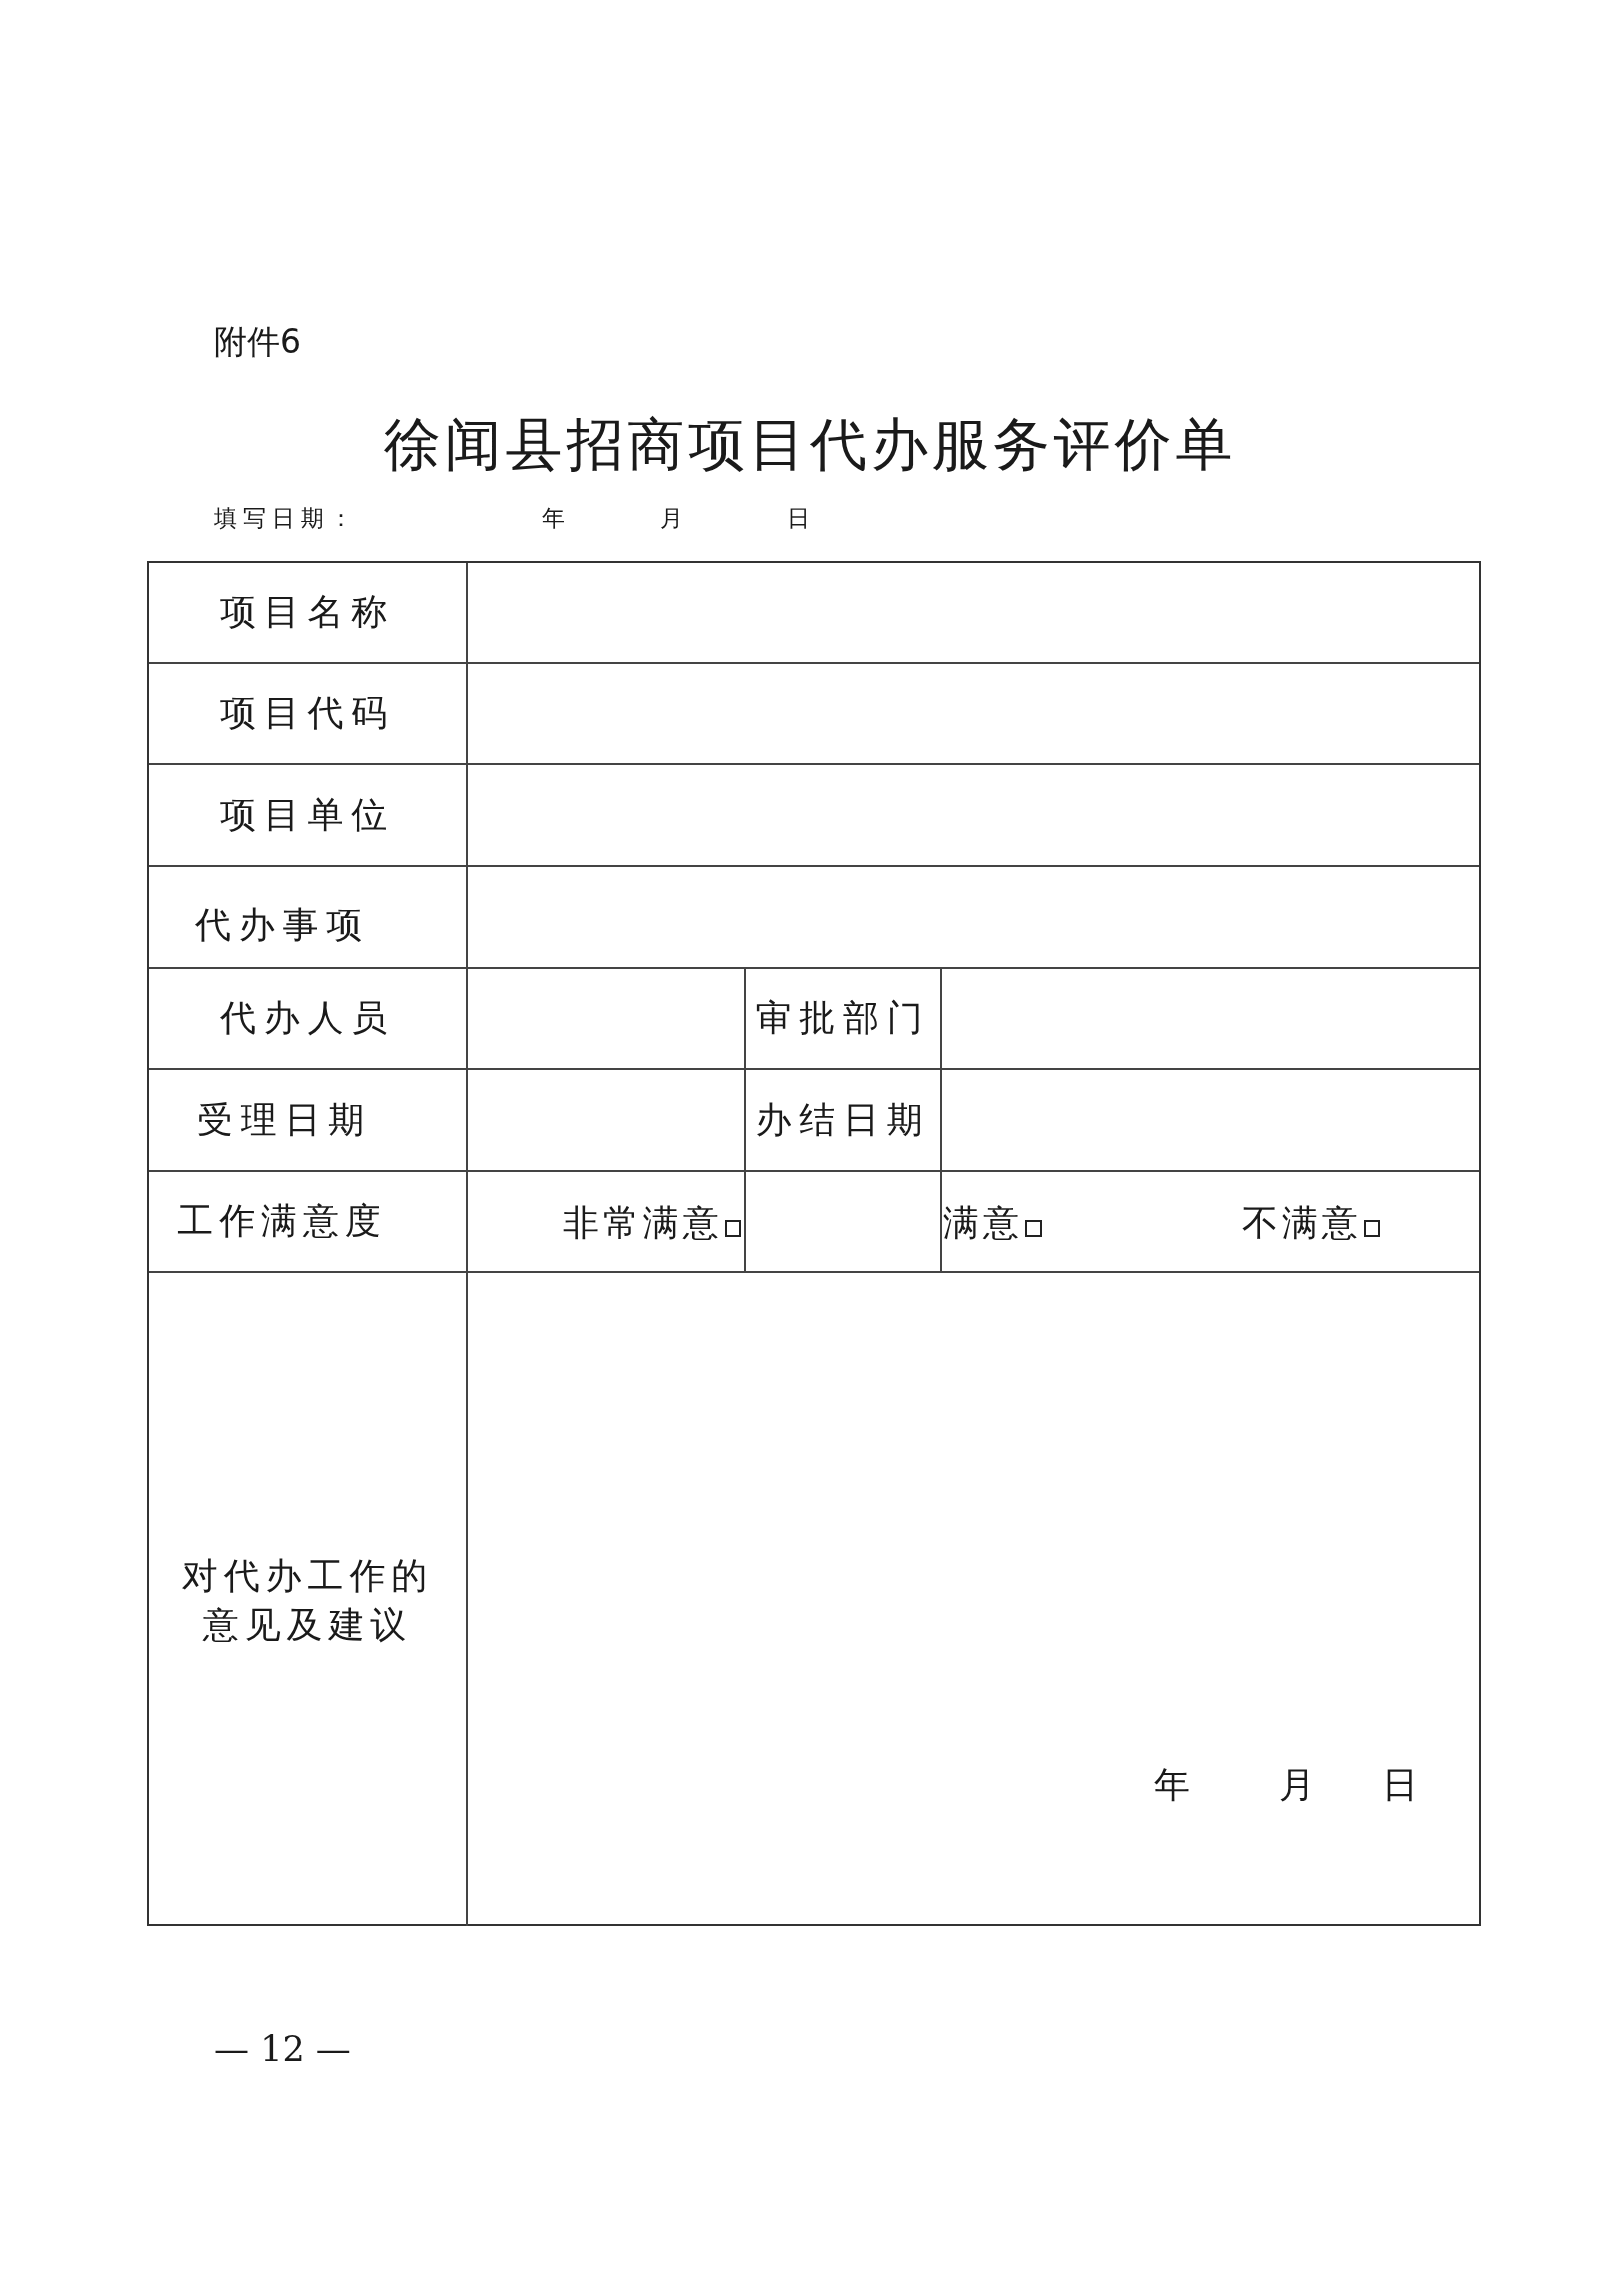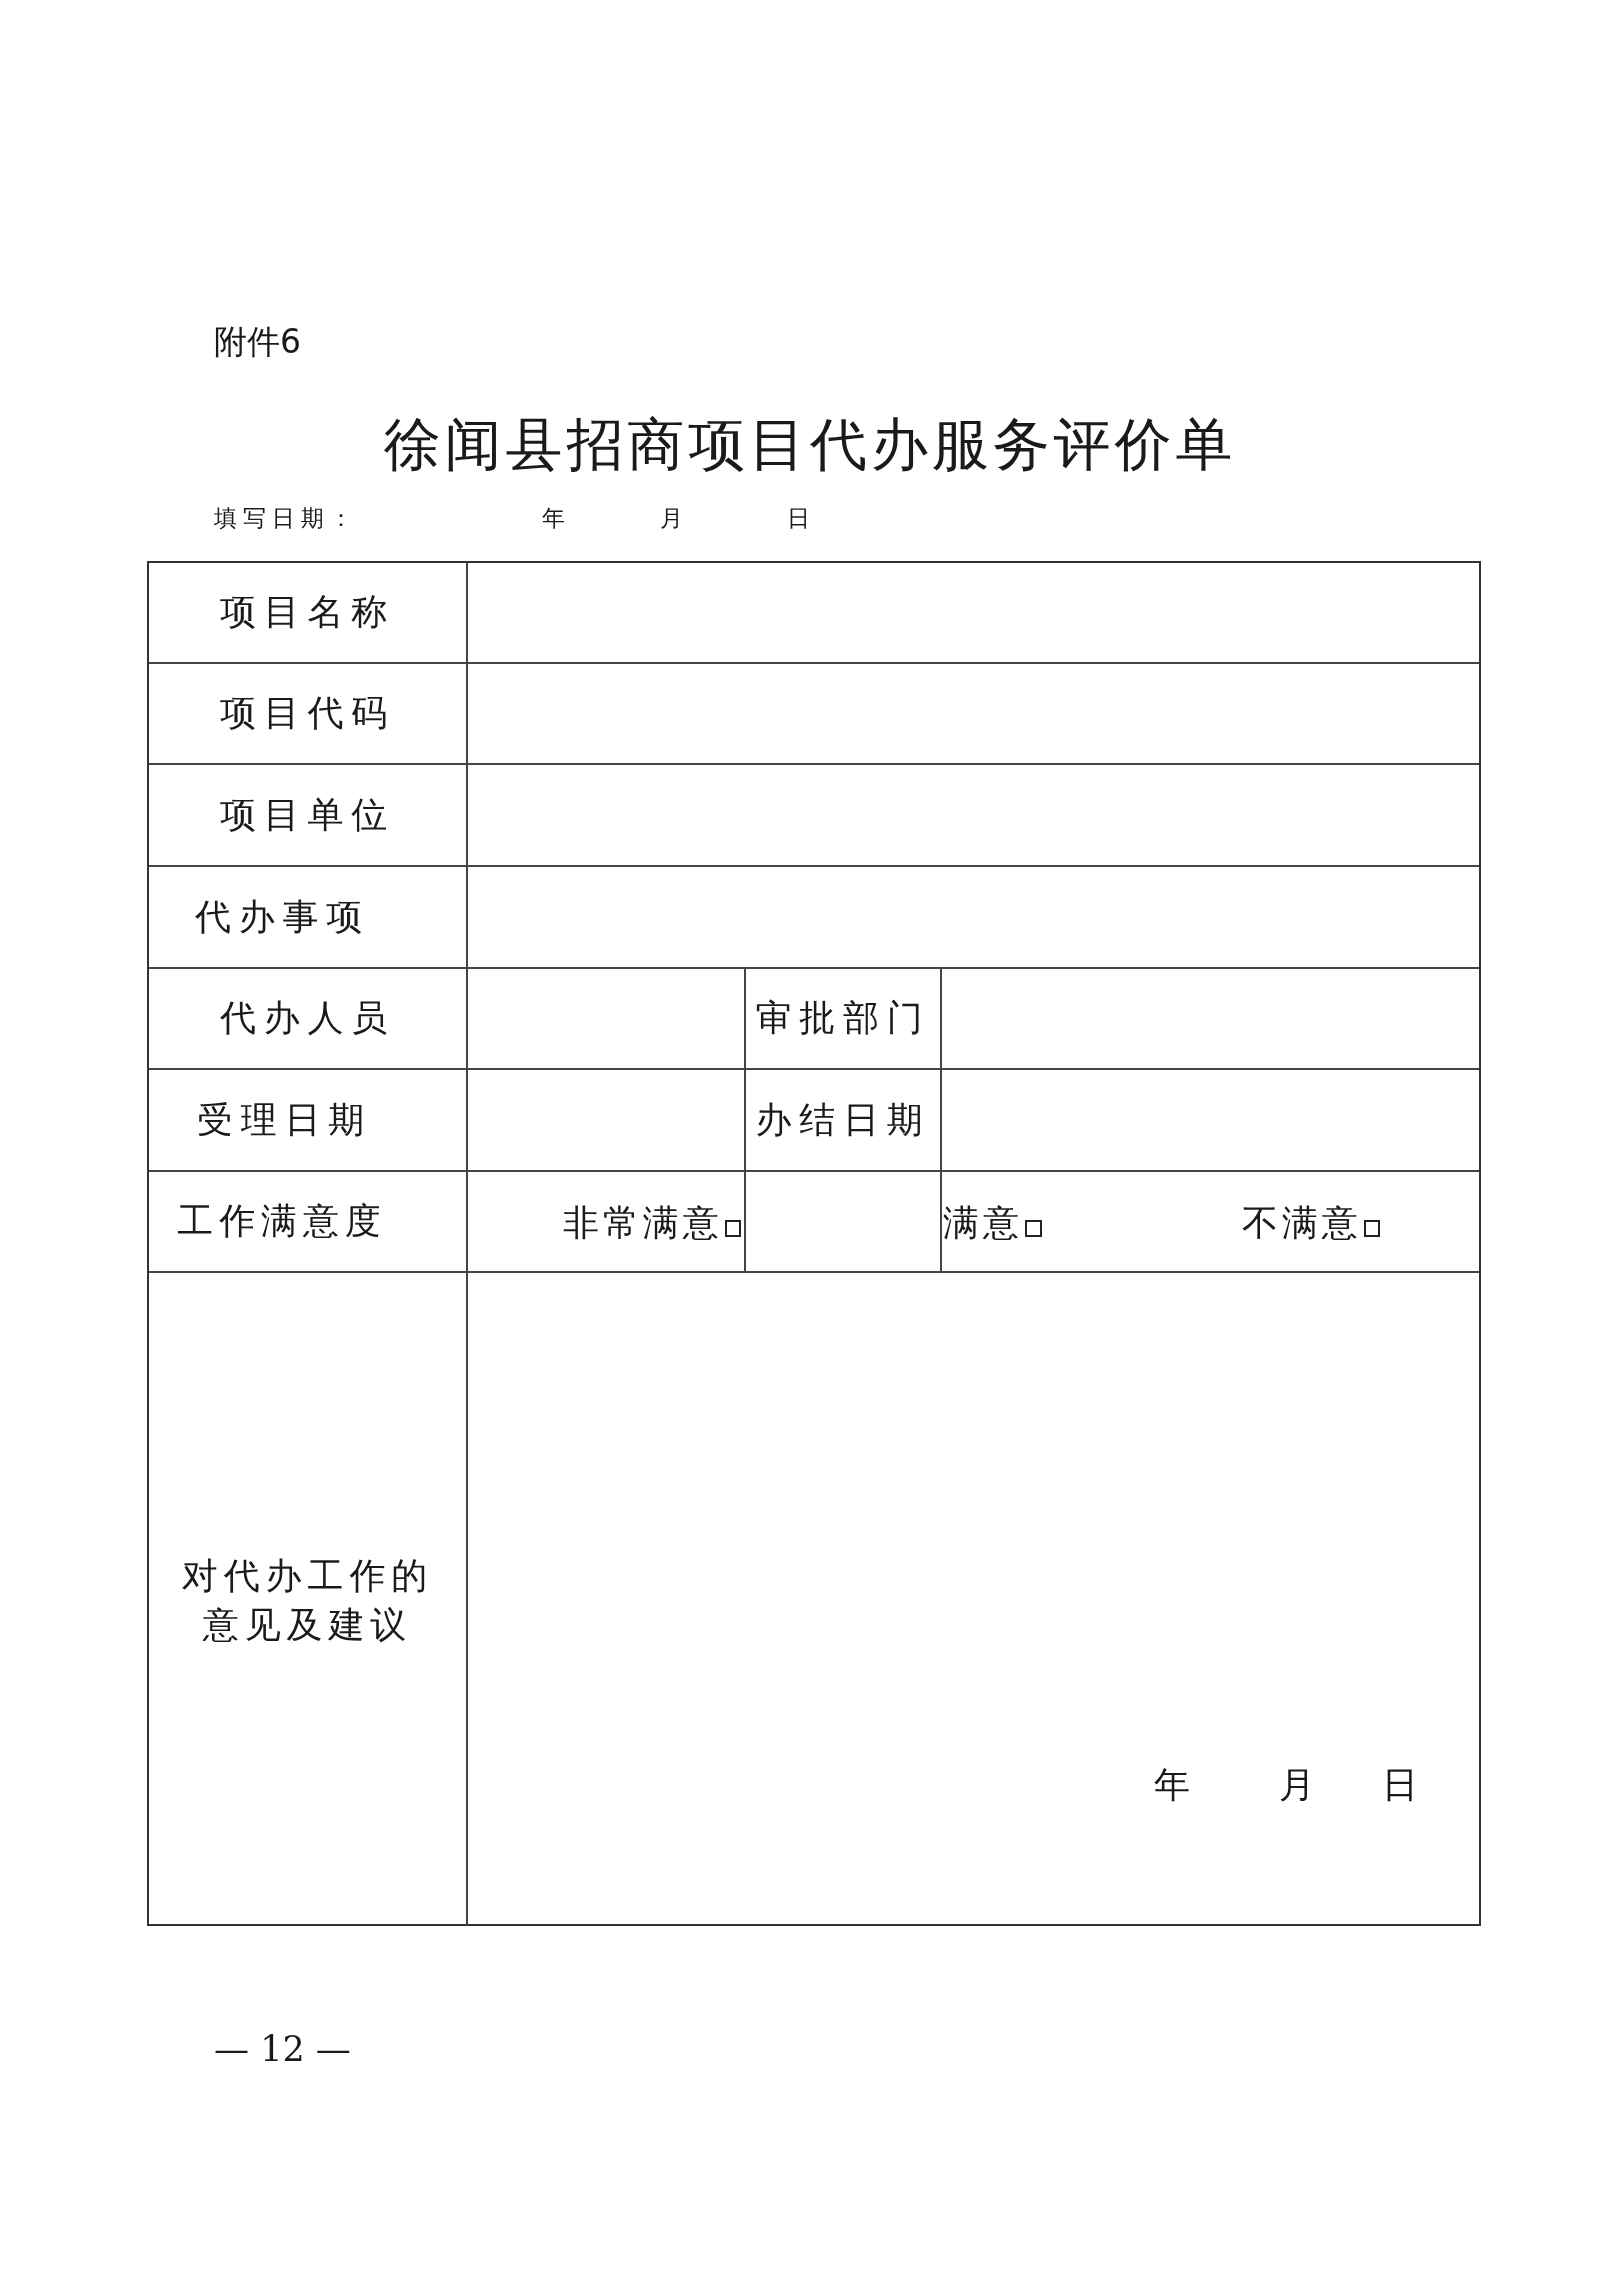--- a/index.html
+++ b/index.html
@@ -53,21 +53,21 @@
 
   <div class="cell" style="left:0; top:0; width:317px; height:99px">项目名称</div>
   <div class="cell" style="left:319px; top:0; width:1013px; height:99px"></div>
 
   <div class="cell" style="left:0; top:101px; width:317px; height:99px">项目代码</div>
   <div class="cell" style="left:319px; top:101px; width:1013px; height:99px"></div>
 
   <div class="cell" style="left:0; top:202px; width:317px; height:100px">项目单位</div>
   <div class="cell" style="left:319px; top:202px; width:1013px; height:100px"></div>
 
-  <div class="cell" style="left:0; top:304px; width:267px; height:100px">代办事项</div>
+  <div class="cell" style="left:0; top:312px; width:267px; height:100px">代办事项</div>
   <div class="cell" style="left:319px; top:304px; width:1013px; height:100px"></div>
 
   <div class="cell" style="left:0; top:406px; width:317px; height:99px">代办人员</div>
   <div class="cell" style="left:319px; top:406px; width:276px; height:99px"></div>
   <div class="cell" style="left:597px; top:406px; width:194px; height:99px">审批部门</div>
   <div class="cell" style="left:793px; top:406px; width:539px; height:99px"></div>
 
   <div class="cell" style="left:0; top:507px; width:271px; height:100px">受理日期</div>
   <div class="cell" style="left:319px; top:507px; width:276px; height:100px"></div>
   <div class="cell" style="left:597px; top:507px; width:194px; height:100px">办结日期</div>

